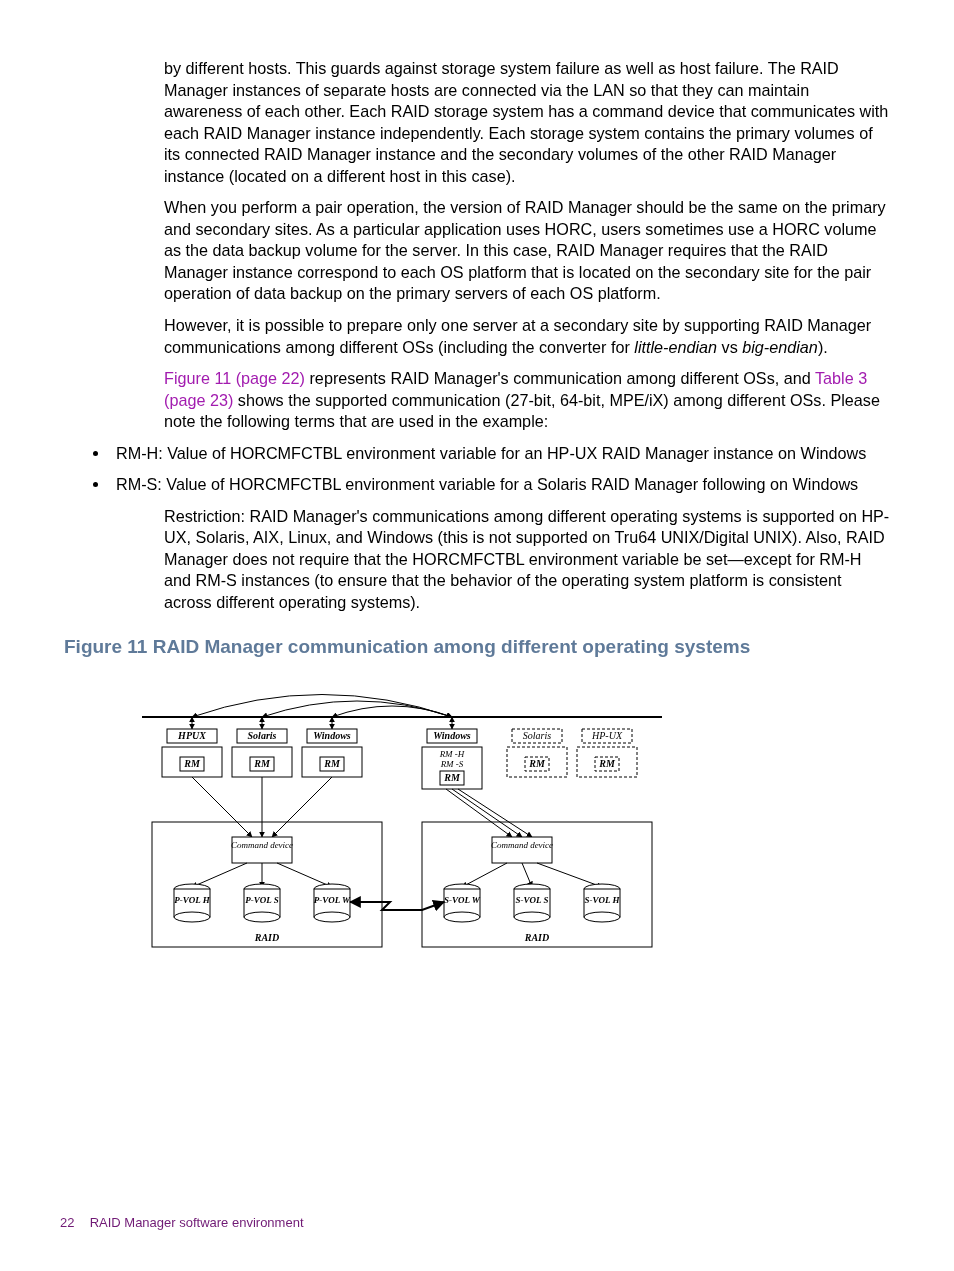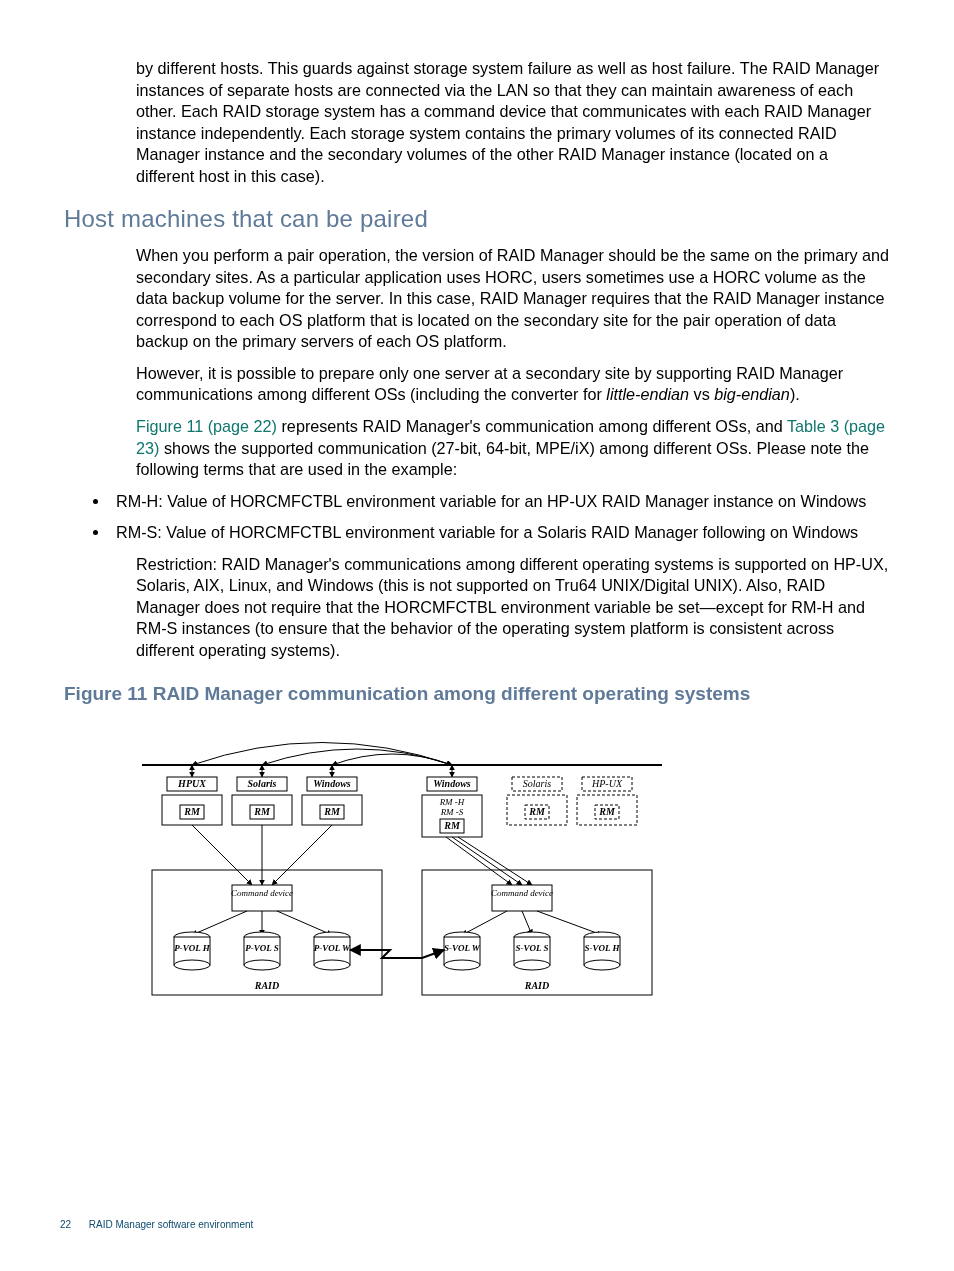--- a/index.html
+++ b/index.html
@@ -4,50 +4,49 @@
 <style>
   
   html, body { margin:0; padding:0; background:#fff; }
   body {
     width:954px; height:1271px;
     font-family:"Arial","Helvetica Neue",Helvetica,sans-serif;
     font-size:16.2px; line-height:1.33; color:#000;
     position:relative;
   }
   .page { padding:58px 64px 0 64px; }
-  .indent { margin-left:72px; margin-right:0; }
+  .indent { margin-left:100px; margin-right:0; }
   p { margin:0 0 10px 0; }
   .h2 {
     font-size:24px; font-weight:400; color:#5f7a99;
     margin:16px 0 10px 0; letter-spacing:.2px;
   }
-  .link { color:#0f766e; }
+  .link { color:#a21caf; }
   .ital { font-style:italic; }
   ul.bullets { margin:4px 0 10px 0; padding-left:38px; }
   ul.bullets li { margin:4px 0 10px 8px; padding-left:6px; }
   .figcap { font-weight:700; color:#5f7a99; font-size:19px;
             margin:20px 0 8px 0; }
   .footer {
     position:absolute; left:60px; bottom:40px;
-    font-size:10px; color:#0c4a6e;
+    font-size:13px; color:#701a75;
   }
   .footer .pn { display:inline-block; width:26px; }
 
   
   .fig { margin-left:68px;font-style:italic; }
   .fig svg text { font-family:"Times New Roman",serif; }
 </style>
 </head>
 <body>
 
 <div class="page">
 
   <p class="indent">by different hosts. This guards against storage system failure as well as host failure. The RAID Manager instances of separate hosts are connected via the LAN so that they can maintain awareness of each other. Each RAID storage system has a command device that communicates with each RAID Manager instance independently. Each storage system contains the primary volumes of its connected RAID Manager instance and the secondary volumes of the other RAID Manager instance (located on a different host in this case).</p>
 
-  <div class="h2">Host machines that can be paired</div>
 
   <p class="indent">When you perform a pair operation, the version of RAID Manager should be the same on the primary and secondary sites. As a particular application uses HORC, users sometimes use a HORC volume as the data backup volume for the server. In this case, RAID Manager requires that the RAID Manager instance correspond to each OS platform that is located on the secondary site for the pair operation of data backup on the primary servers of each OS platform.</p>
 
   <p class="indent">
     <span>However, it is possible to prepare only one server at a secondary site by supporting RAID Manager communications among different OSs (including the converter for </span><span class="ital">little-endian</span><span> vs </span><span class="ital">big-endian</span><span>).</span>
   </p>
 
   <p class="indent">
     <span class="link">Figure 11 (page 22)</span><span> represents RAID Manager's communication among different OSs, and </span><span class="link">Table 3 (page 23)</span><span> shows the supported communication (27-bit, 64-bit, MPE/iX) among different OSs. Please note the following terms that are used in the example:</span>
   </p>

